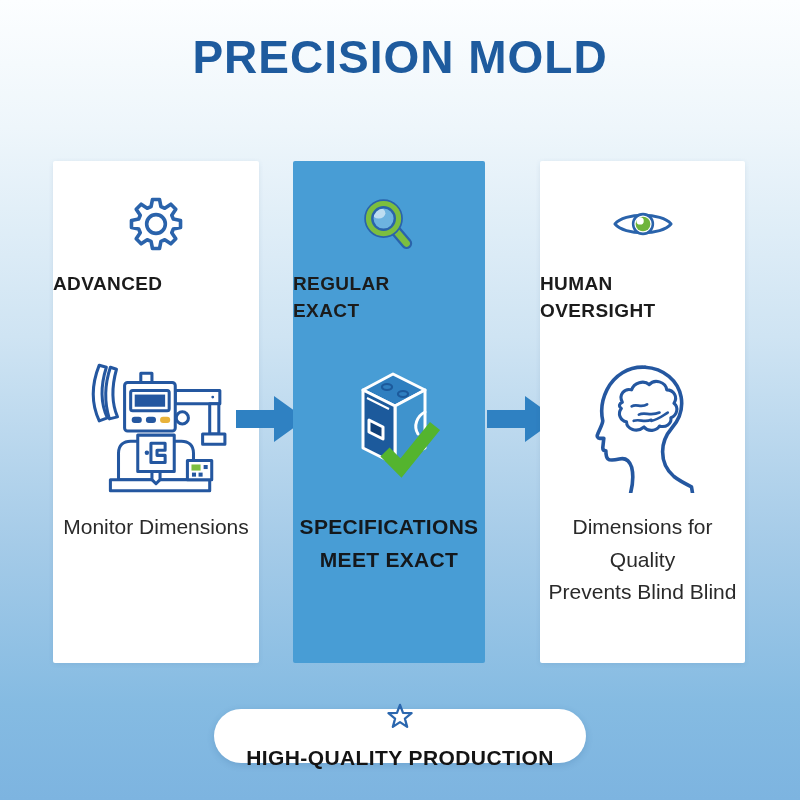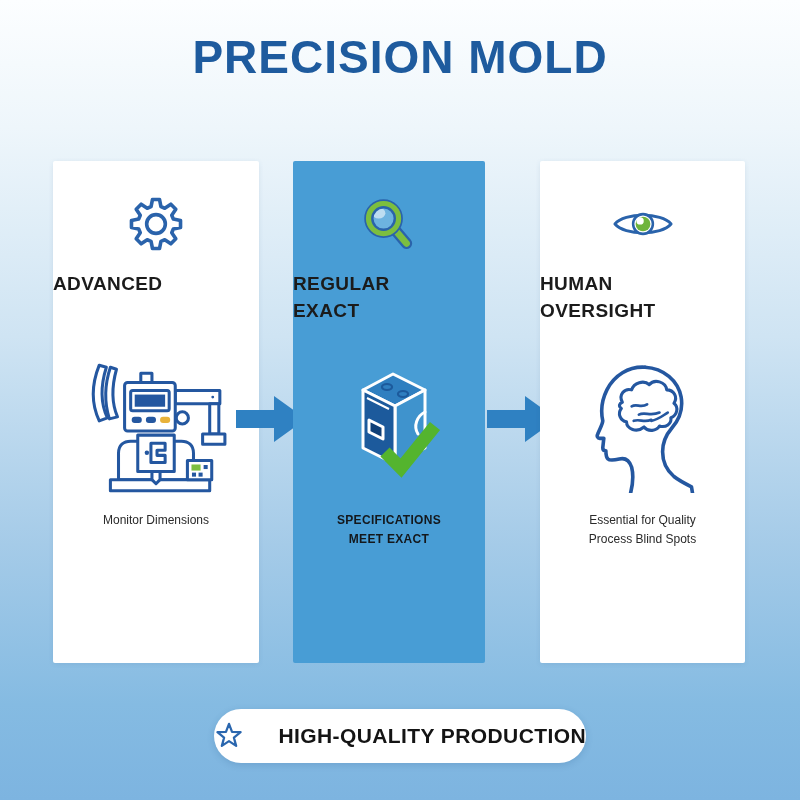--- a/index.html
+++ b/index.html
@@ -17,29 +17,29 @@
   .panel.white{background:#ffffff;box-shadow:0 1px 5px rgba(40,90,140,.10);}
   .panel.blue{background:#489dd5;}
   .p1{left:53px;width:206px;}
   .p2{left:293px;width:192px;}
   .p3{left:540px;width:205px;}
   .icon-slot{position:absolute;top:32px;left:0;width:100%;height:62px;display:flex;align-items:center;justify-content:center;}
   .heading{position:absolute;top:110px;left:0;width:100%;margin:0;text-align:left;
            font-size:19px;font-weight:bold;color:#1b1b1b;line-height:1.42;letter-spacing:.4px;}
   .illus{position:absolute;top:196px;left:0;width:100%;height:140px;display:flex;align-items:center;justify-content:center;}
   .caption{position:absolute;top:350px;left:0;width:100%;text-align:center;
-           font-size:12px;color:#2a2a2a;line-height:1.55;}
+           font-size:21px;color:#2a2a2a;line-height:1.55;}
   .caption.bold{font-weight:bold;color:#14181c;letter-spacing:.3px;}
   
   .arrow{position:absolute;top:396px;width:70px;height:46px;}
   .arrow.a1{left:236px;}
   .arrow.a2{left:487px;}
   
   .pill{position:absolute;left:214px;top:709px;width:372px;height:54px;border-radius:27px;background:#ffffff;
-        display:flex;align-items:center;justify-content:space-between;gap:14px;box-shadow:0 2px 7px rgba(25,75,125,.18);}
+        display:flex;align-items:center;justify-content:center;gap:14px;box-shadow:0 2px 7px rgba(25,75,125,.18);flex-direction:column;}
   .pill .label{font-size:21px;font-weight:bold;color:#141414;letter-spacing:.4px;}
   svg{display:block;}
 </style>
 </head>
 <body>
 
 <div class="stage">
 
   <div class="title">
     <div class="t1">PRECISION MOLD</div>
@@ -160,22 +160,22 @@
         <path d="M58,6 C42,5 28,14 21,28 C16,38 15,49 17,58 C17,61 14,66 12,71 C11,73 12,75 14,75 L18,75 L17,84 C17,86 18,87 20,87 C20,90 20,93 22,95 C24,97 29,96 33,95 C39,93.5 43,97 45,103 C47,111 46,120 44,128"></path>
         <path d="M58,6 C76,7 90,19 93,35 C95,47 91,57 84,65 C78,72 75,80 75,88 C75,97 79,106 86,112 C91,116 97,119 103,122 L104,128"></path>
         <path d="M36,40 C32,33 38,26 45,28 C47,21 57,18 62,23 C67,17 78,20 79,28 C86,28 90,35 86,41 C91,45 89,53 83,55 C84,61 78,65 72,63 C69,68 61,69 57,64 C50,70 40,66 40,59 C34,58 31,51 35,46 C32,44 33,41 36,40 Z" stroke-width="3" fill="#ffffff"></path>
         <path d="M45,44 C50,41 54,46 60,42" stroke-width="2.6"></path>
         <path d="M52,52 C58,49 63,54 72,50" stroke-width="2.6"></path>
         <path d="M47,58 C53,56 57,60 64,57" stroke-width="2.6"></path>
         <path d="M64,58 C71,57 75,53 80,50" stroke-width="2.6"></path>
       </svg>
     </div>
     <div class="caption">
-      <span style="display:block">Essential for Quality</span>
-      <span style="display:block">Process Blind Spots</span>
+      <span style="display:block">Dimensions for Quality</span>
+      <span style="display:block">Prevents Blind Blind</span>
     </div>
   </section>
 
   <div class="pill">
     <span>
       <svg width="30" height="30" viewBox="0 0 32 32">
         <path d="M16,3 L19.23,11.55 L28.36,11.98 L21.23,17.70 L23.64,26.52 L16,21.5 L8.36,26.52 L10.77,17.70 L3.64,11.98 L12.77,11.55 Z" fill="#ffffff" stroke="#2a66ae" stroke-width="2.4" stroke-linejoin="round"></path>
       </svg>
     </span>
     <span class="label">HIGH-QUALITY PRODUCTION</span>

